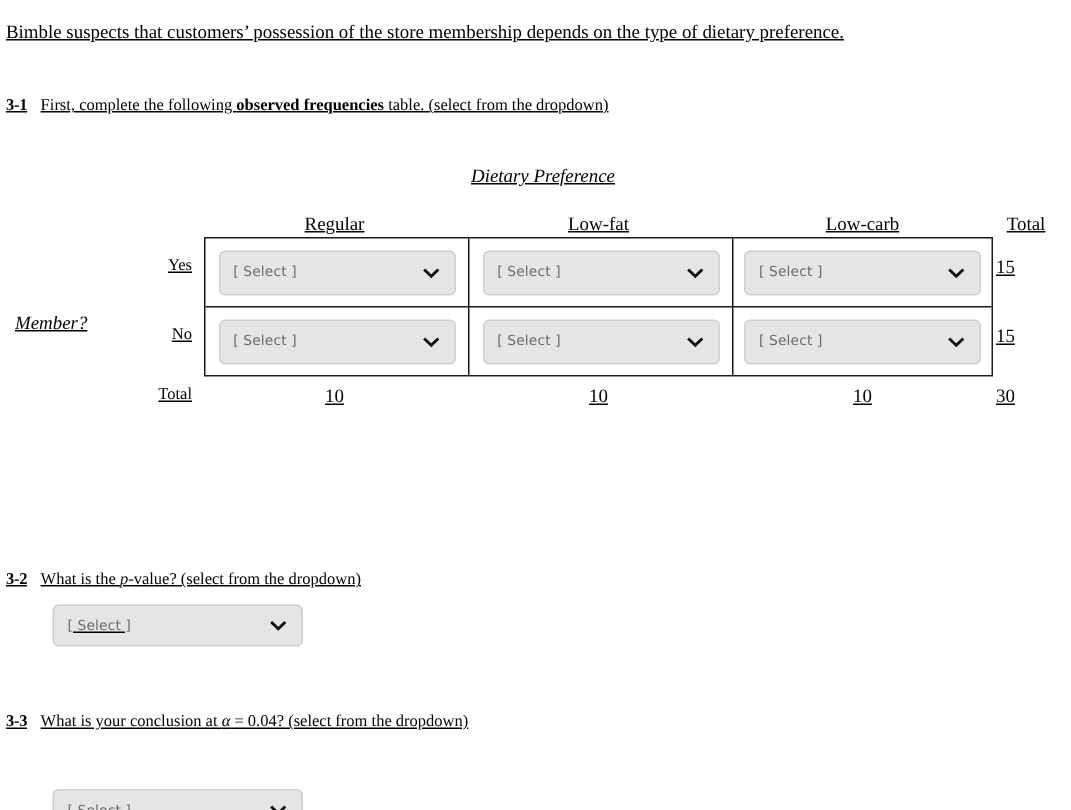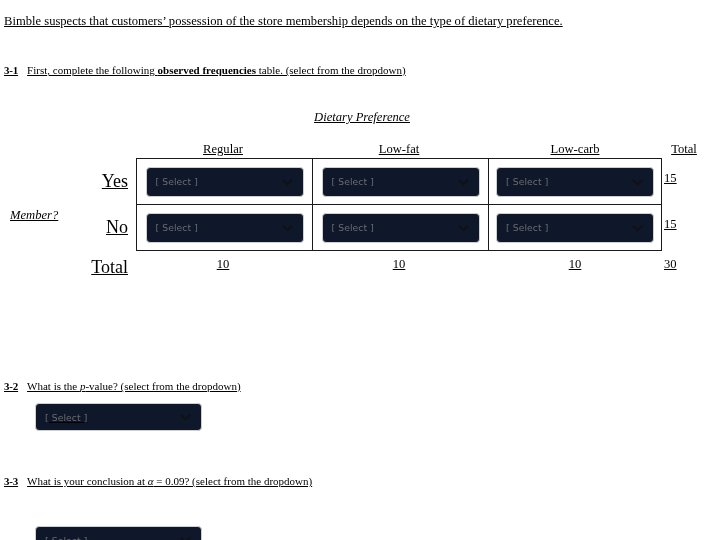--- a/index.html
+++ b/index.html
@@ -99,21 +99,21 @@
   .hline {
     position: absolute;
     left: 0;
     height: 1.4px;
     width: 100%;
     background: #1a1a1a;
   }
 
   
   .row-label {
-    font-size: 18px;
+    font-size: 11px;
     text-align: right;
     white-space: nowrap;
   }
   #rl-yes { left: 78px; top: 171px; width: 50px; }
   #rl-no  { left: 78px; top: 217px; width: 50px; }
   #rl-total { left: 78px; top: 257px; width: 50px; }
 
   #member-label {
     left: 10px;
     top: 208px;
@@ -147,21 +147,21 @@
   #ct-0 { left: 223px; }
   #ct-1 { left: 399px; }
   #ct-2 { left: 575px; }
 
   
   .select {
     position: relative;
     box-sizing: border-box;
     border: 1px solid #cfcfcf;
     border-radius: 4px;
-    background: #0f172a;
+    background: #e5e5e5;
     display: flex;
     align-items: center;
     cursor: default;
   }
   .select .sel-text {
     font-family: "DejaVu Sans", "Liberation Sans", sans-serif;
     font-size: 9.2px;
     color: #6c6c6c;
     padding-left: 9px;
     white-space: nowrap;
@@ -298,21 +298,21 @@
 <div class="abs select standalone-select" id="sel-32">
   <span class="sel-text">[ Select ]</span>
   <span class="caret">
     <svg viewBox="0 0 12 12" width="11" height="11">
         <path d="M1.6 4.2 L6 8.4 L10.4 4.2" fill="none" stroke="#111111" stroke-width="2.1" stroke-linecap="square"></path>
       </svg>
   </span>
 </div>
 
 <div class="abs q-row" id="q33">
-  <span class="q-num">3-3</span><span class="q-text">What is your conclusion at </span><span class="ital">α</span><span> = 0.09? (select from the dropdown)</span>
+  <span class="q-num">3-3</span><span class="q-text">What is your conclusion at </span><span class="ital">α</span><span> = 0.04? (select from the dropdown)</span>
 </div>
 <div class="abs select standalone-select" id="sel-33">
   <span class="sel-text">[ Select ]</span>
   <span class="caret">
     <svg viewBox="0 0 12 12" width="11" height="11">
         <path d="M1.6 4.2 L6 8.4 L10.4 4.2" fill="none" stroke="#111111" stroke-width="2.1" stroke-linecap="square"></path>
       </svg>
   </span>
 </div>
 

